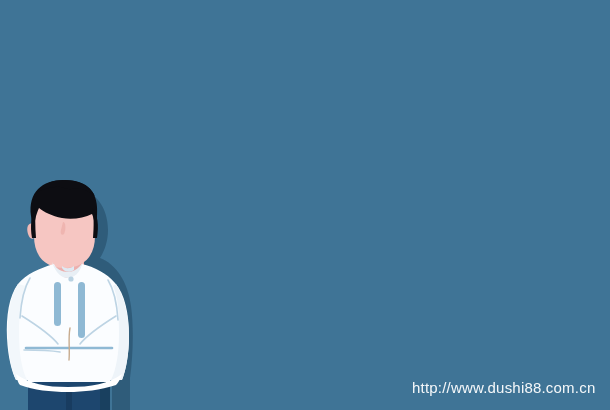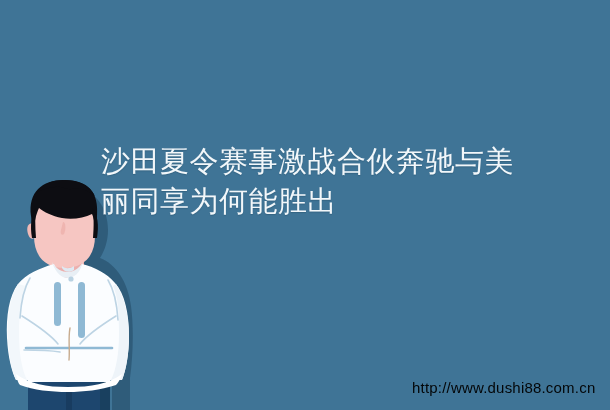--- a/index.html
+++ b/index.html
@@ -29,21 +29,21 @@
     font-weight: 400;
     white-space: pre-wrap;
     text-shadow: 0 1px 1px rgba(20,50,70,0.25);
   }
 
   
   #watermark {
     position: absolute;
     left: 412px;
     top: 379px;
-    color: #000000;
+    color: #ffffff;
     font-size: 15px;
     letter-spacing: 0.2px;
     opacity: 0.95;
   }
 
   
   #illustration {
     position: absolute;
     left: 0px;
     top: 178px;
@@ -179,17 +179,16 @@
         <path d="M16 196 C 30 206 46 209 68 209 C 92 209 108 206 122 196
                  C 120 202 118 205 116 207
                  C 100 212 84 214 68 214
                  C 50 214 34 212 20 207
                  C 18 205 17 201 16 196 Z" fill="#ffffff"></path>
       </g>
 
     </svg>
   </div>
 
-  <div id="title">沙田夏令赛事激战合伙奔驰与美丽同享为何能胜出</div>
 
   <div id="watermark">http://www.dushi88.com.cn</div>
 
 </div>
 
 </body></html>

